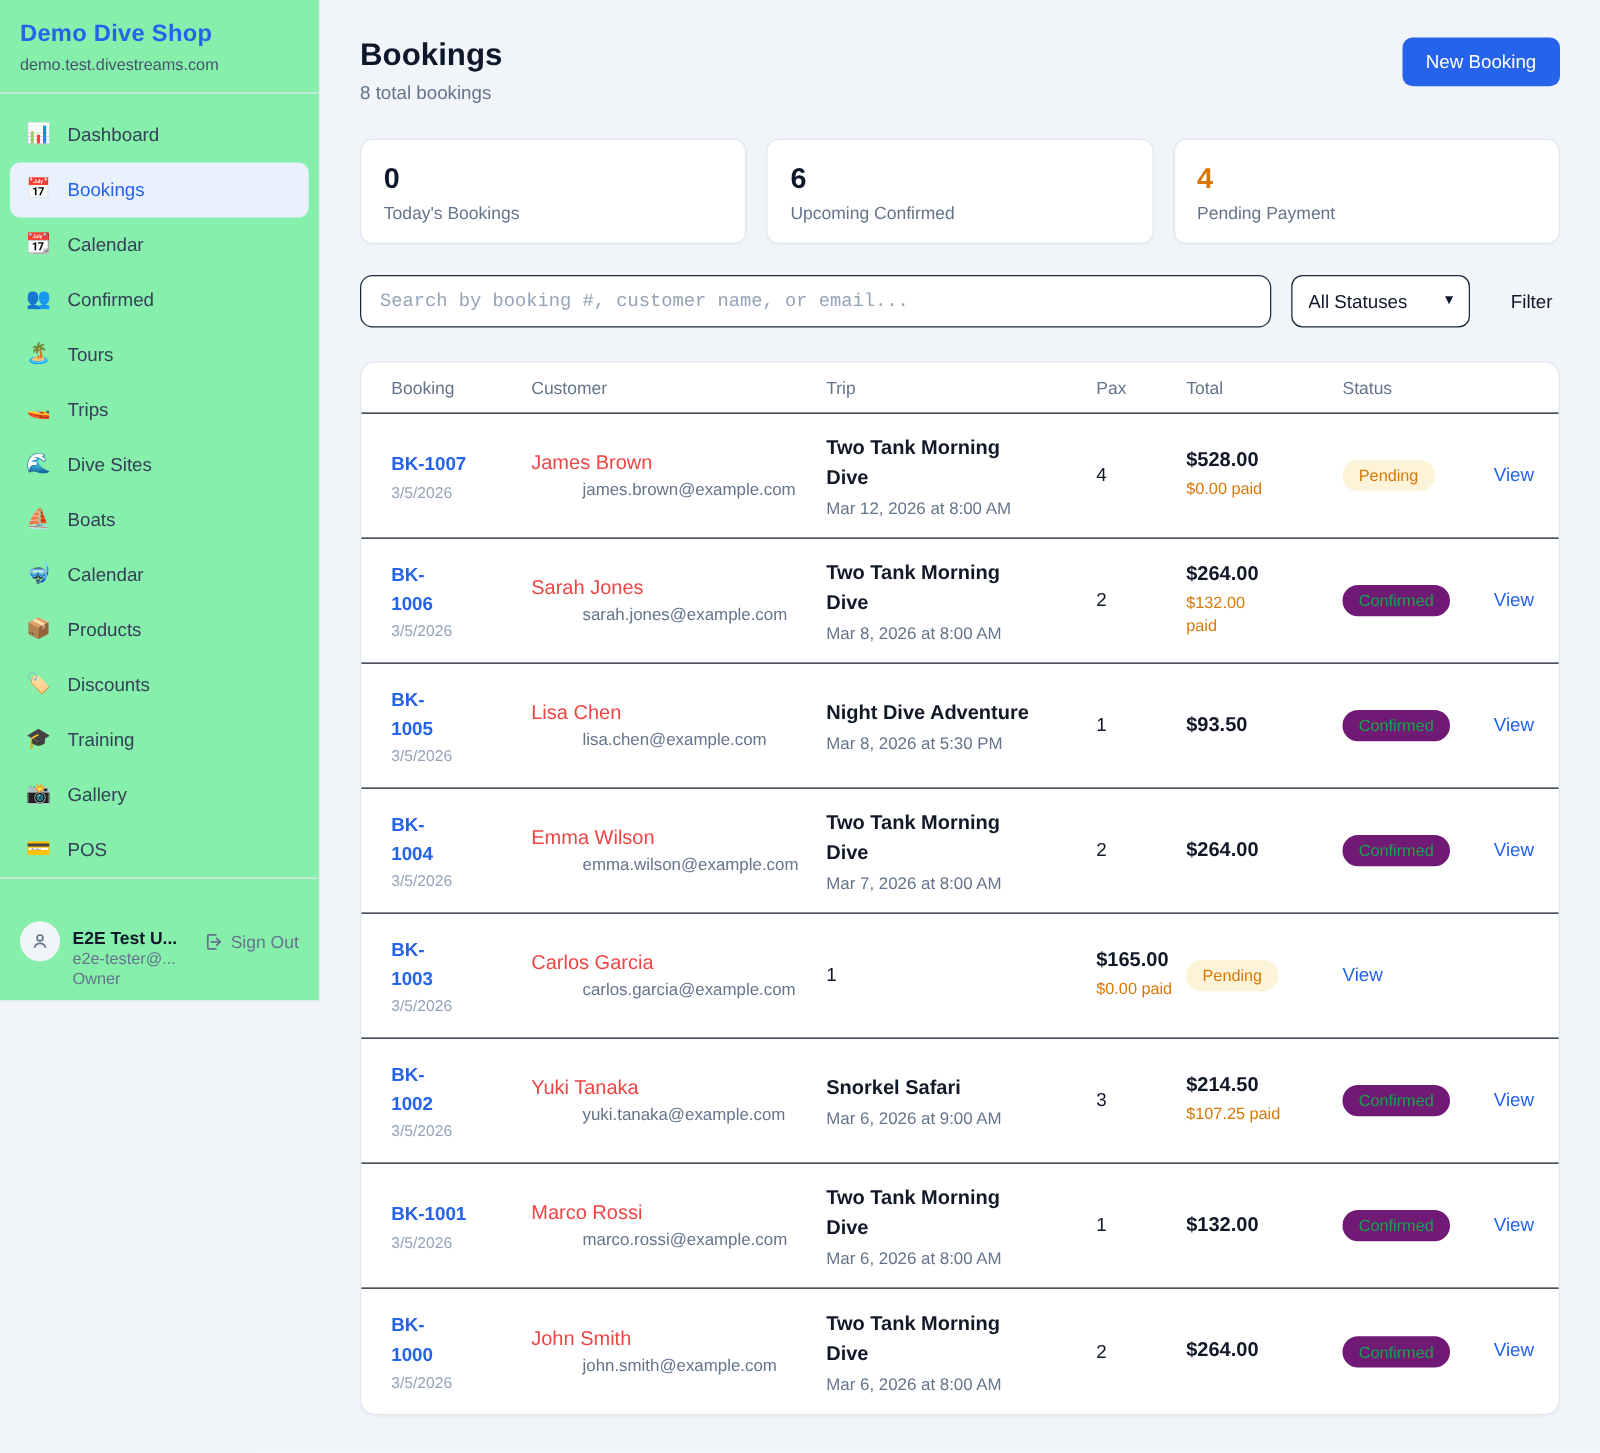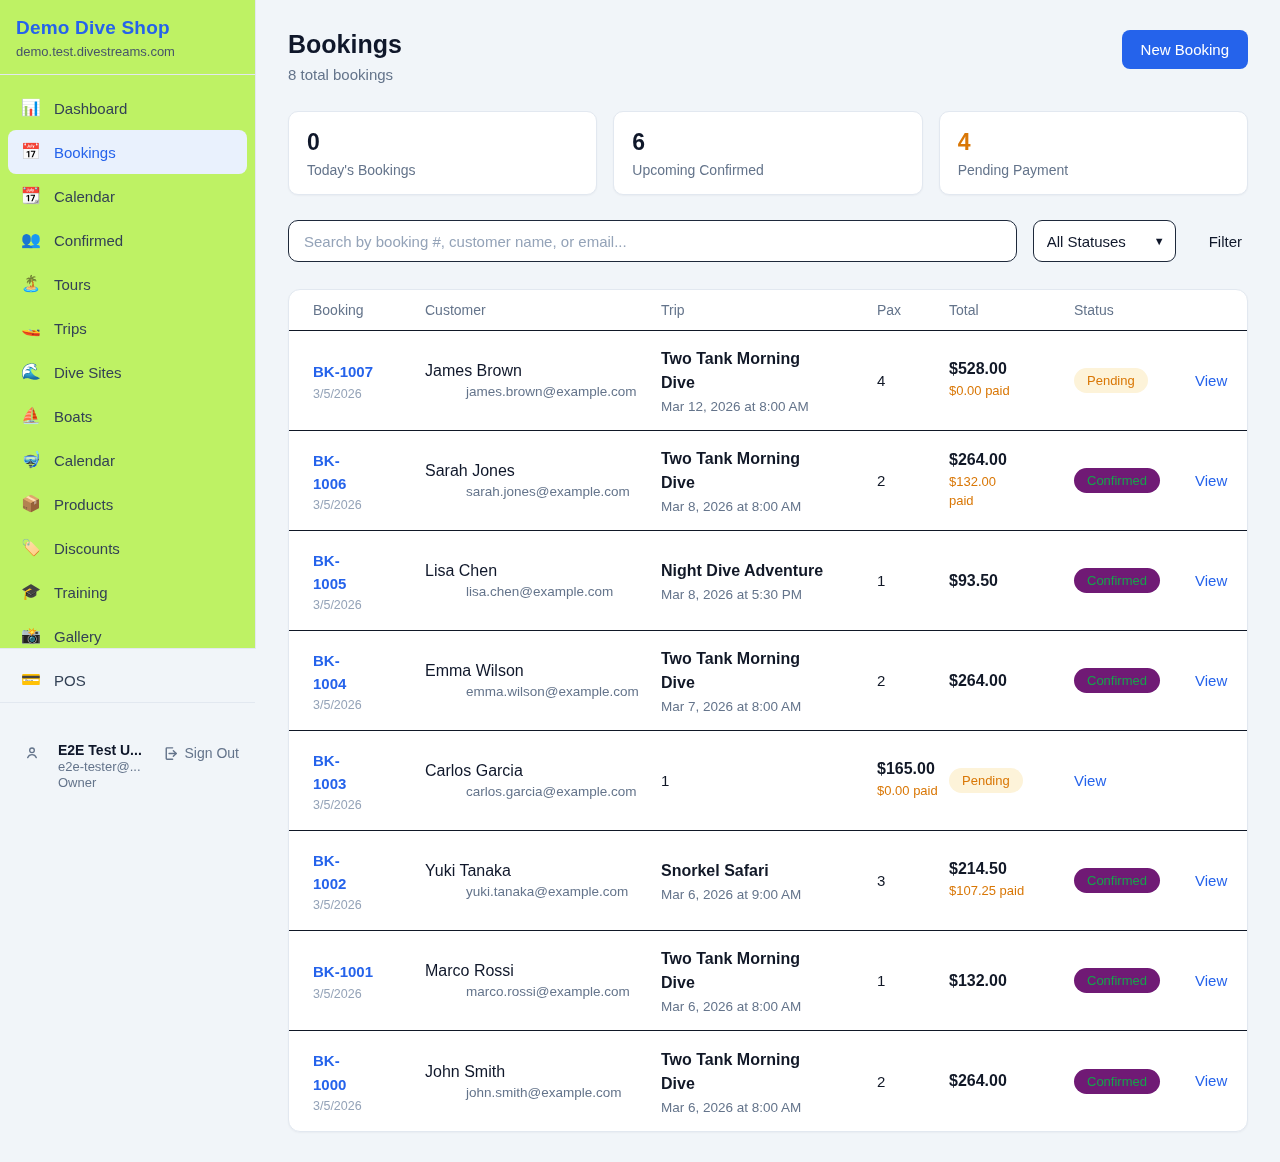--- a/index.html
+++ b/index.html
@@ -7,22 +7,22 @@
     width: 1280px; height: 1162px;
     background: #f1f5f9;
     font-family: "Liberation Sans", "DejaVu Sans", sans-serif;
     color: #0f172a;
     overflow: hidden;
   }
 
   
   .sidebar {
     position: absolute; left: 0; top: 0;
-    width: 256px; height: 649px;
-    background: #bef264;
+    width: 256px; height: 801px;
+    background: #86efac;
     border-right: 1px solid #e2e8f0;
     border-bottom: 1px solid #e2e8f0;
     display: flex; flex-direction: column;
   }
   .brand { padding: 17px 16px 15px; border-bottom: 1px solid #e2e8f0; }
   .brand-name { font-size: 19px; font-weight: 700; color: #2563eb; letter-spacing: .2px; }
   .brand-domain { font-size: 13px; color: #475569; margin-top: 5px; }
 
   .nav { padding: 11px 8px 0; flex: 1 1 auto; }
   .nav-item {
@@ -75,21 +75,21 @@
     box-shadow: 0 1px 2px rgba(15,23,42,.04);
   }
   .stat-value { font-size: 23px; font-weight: 700; color: #0f172a; }
   .stat-value.highlight { color: #d97706; }
   .stat-label { font-size: 14px; color: #64748b; margin-top: 6px; }
 
   .toolbar { display: flex; align-items: center; margin-top: 25px; }
   .search-input {
     flex: 1 1 auto; height: 42px;
     border: 1px solid #1e293b; border-radius: 10px;
-    padding: 0 15px; font-size: 15px; font-family: Liberation Sans, sans-serif;
+    padding: 0 15px; font-size: 15px; font-family: Liberation Mono, monospace;
     color: #0f172a; background: #fff; outline: none;
   }
   .search-input::placeholder { color: #94a3b8; }
   .select-wrap { position: relative; margin-left: 16px; flex: 0 0 auto; }
   .status-select {
     appearance: none; -webkit-appearance: none;
     height: 42px; width: 143px;
     border: 1px solid #1e293b; border-radius: 9px;
     background: #fff; font-size: 15px; font-family: inherit; color: #0f172a;
     padding: 0 30px 0 13px; cursor: pointer; outline: none;
@@ -121,21 +121,21 @@
   .th { font-size: 14px; color: #64748b; font-weight: 400; }
   .trow { min-height: 100px; border-bottom: 1px solid #111827; }
   .trow:last-child { border-bottom: none; }
 
   .bk-link {
     font-size: 15px; font-weight: 600; color: #2563eb;
     text-decoration: none; white-space: pre-line; line-height: 1.55; cursor: pointer;
     display: inline-block;
   }
   .bk-date { font-size: 12.5px; color: #94a3b8; margin-top: 3px; }
-  .cust-name { font-size: 16px; color: #0f172a; }
+  .cust-name { font-size: 16px; color: #ef4444; }
   .cust-email { font-size: 13.5px; color: #64748b; margin-top: 4px; margin-left: 41px; }
   .trip-name { font-size: 16px; font-weight: 600; color: #111827; line-height: 1.5; max-width: 172px; }
   .trip-date { font-size: 13.5px; color: #64748b; margin-top: 4px; max-width: 180px; }
   .pax { font-size: 15px; color: #111827; }
   .total-amt { font-size: 16px; font-weight: 700; color: #111827; }
   .total-paid { font-size: 13px; color: #d97706; margin-top: 4px; white-space: pre-line; line-height: 1.45; }
   .total-paid:empty { display: none; }
 
   .badge {
     display: inline-block; padding: 6px 13px; border-radius: 999px;

